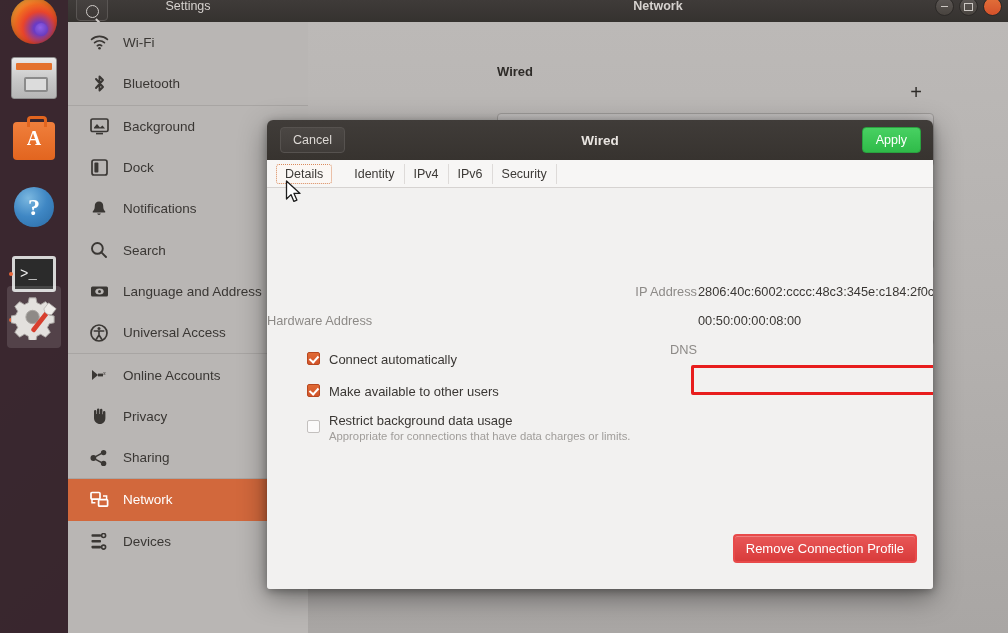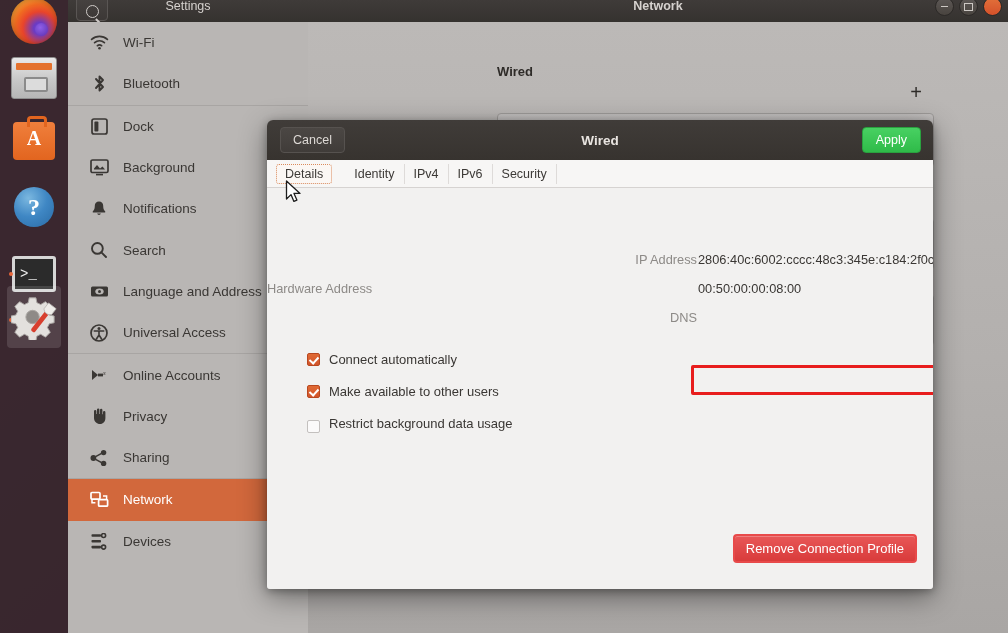--- a/index.html
+++ b/index.html
@@ -288,42 +288,42 @@
   }
   .tab.active {
     border:1px dotted #d98a5c;
     border-radius:3px;
     background:#fbf7f4;
     padding:2px 8px;
     margin-right:13px;
   }
   .form-row {
     position:absolute;
-    display:flex; align-items:center;
+    display:flex; align-items:center;margin-top:32px;
   }
   .form-label {
     text-align:right; color:#8d8a87; font-size:12.8px;
     white-space:nowrap;
   }
   .form-value {
     color:#3a3734; font-size:12.8px;
     white-space:nowrap;
   }
   #ip-highlight {
     position:absolute;
     left:424px; top:205px;
     width:278px; height:30px;
     border:3px solid #e81d1d;
     border-radius:2px;
     box-sizing:border-box;
     pointer-events:none;
   }
   .check-row {
     position:absolute;
-    display:flex; align-items:center;padding-left:10px;
+    display:flex; align-items:flex-start;padding-left:10px;
   }
   .cbox {
     width:13px; height:13px; flex:none;
     border-radius:2px; margin-right:9px;
     box-sizing:border-box;
     position:relative;
   }
   .cbox.checked {
     background: linear-gradient(180deg,#e06a34,#d2542a);
     border:1px solid #b8471f;
@@ -436,37 +436,37 @@
               <path d="M3 5 L10 13 L6.5 16.5 L6.5 2.5 L10 6 L3 14" fill="none" stroke="#3a3734" stroke-width="1.9" stroke-linejoin="round" stroke-linecap="round"></path>
             </svg>
         </span>
         <span class="nav-label">Bluetooth</span>
       </div>
 
       <div class="nav-sep"></div>
 
       <div class="nav-item">
         <span class="nav-ico">
-          <svg width="17" height="17" viewBox="0 0 17 17">
-              <rect x="1" y="1" width="15" height="15" rx="2" fill="none" stroke="#3a3734" stroke-width="1.7"></rect>
-              <rect x="3.4" y="3.4" width="4" height="10.2" rx="1" fill="#3a3734"></rect>
-            </svg>
-        </span>
-        <span class="nav-label">Dock</span>
-      </div>
-
-      <div class="nav-item">
-        <span class="nav-ico">
           <svg width="19" height="17" viewBox="0 0 19 17">
               <rect x="1" y="1" width="17" height="12.5" rx="1.6" fill="none" stroke="#3a3734" stroke-width="1.7"></rect>
               <path d="M4 9.5 L7 6 L10 9.5 L12.5 7.5 L15 10.5 L4 10.5z" fill="#3a3734"></path>
               <rect x="6" y="14.8" width="7" height="1.6" fill="#3a3734"></rect>
             </svg>
         </span>
         <span class="nav-label">Background</span>
+      </div>
+
+      <div class="nav-item">
+        <span class="nav-ico">
+          <svg width="17" height="17" viewBox="0 0 17 17">
+              <rect x="1" y="1" width="15" height="15" rx="2" fill="none" stroke="#3a3734" stroke-width="1.7"></rect>
+              <rect x="3.4" y="3.4" width="4" height="10.2" rx="1" fill="#3a3734"></rect>
+            </svg>
+        </span>
+        <span class="nav-label">Dock</span>
       </div>
 
       <div class="nav-item">
         <span class="nav-ico">
           <svg width="16" height="18" viewBox="0 0 16 18">
               <path d="M8 1.5c-2.6 0-4.2 1.9-4.2 4.3 0 3.8-1.4 4.9-2 5.6-.3.4 0 1 .5 1h11.4c.5 0 .8-.6.5-1-.6-.7-2-1.8-2-5.6C12.2 3.4 10.6 1.5 8 1.5z" fill="#3a3734"></path>
               <path d="M6.1 13.6a2 2 0 0 0 3.8 0z" fill="#3a3734"></path>
             </svg>
         </span>
         <span class="nav-label">Notifications</span>
@@ -650,20 +650,21 @@
 
       <div class="check-row" style="left:30px; top:224px;">
         <span class="cbox checked"></span>
         <span class="check-label">Make available to other users</span>
       </div>
 
       <div class="check-row" style="left:30px; top:253px;">
         <span class="cbox unchecked" style="margin-top:7px;"></span>
         <span>
           <span class="check-label" style="display:block;">Restrict background data usage</span>
+          <span class="check-sub" style="display:block;">Appropriate for connections that have data charges or limits.</span>
         </span>
       </div>
 
       <div id="remove-btn">Remove Connection Profile</div>
 
     </div>
   </div>
 
   <svg id="cursor" width="17" height="24" viewBox="0 0 17 24">
     <path d="M1.5 1 L1.5 19 L6 14.6 L8.9 21.4 L11.9 20.1 L9 13.4 L15 13.4 z" fill="#ffffff" stroke="#1d1d1d" stroke-width="1.3" stroke-linejoin="round"></path>

